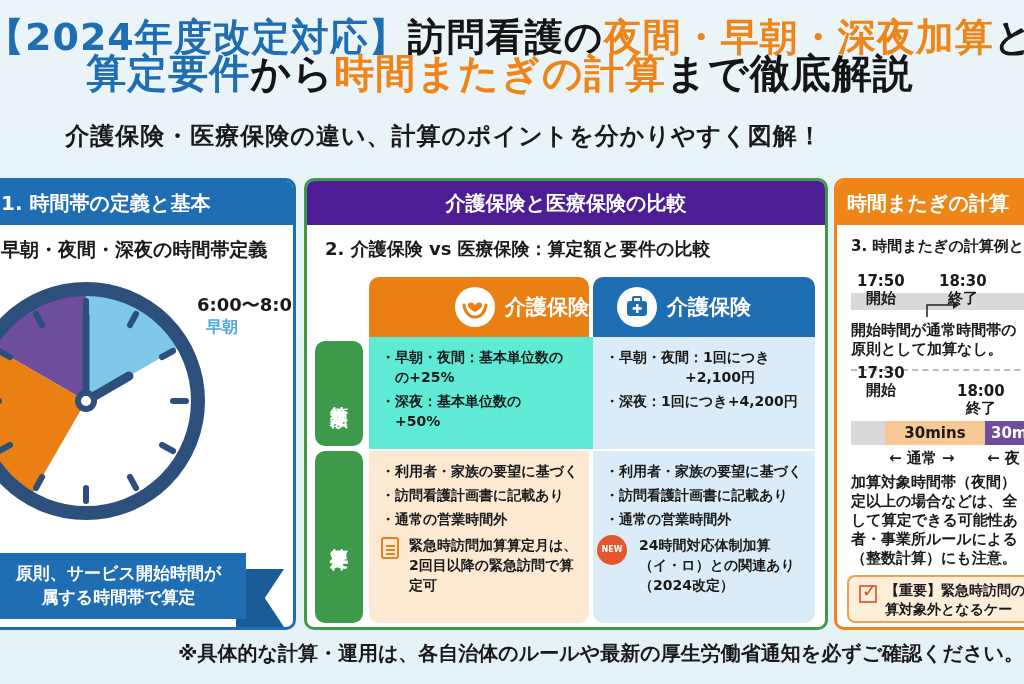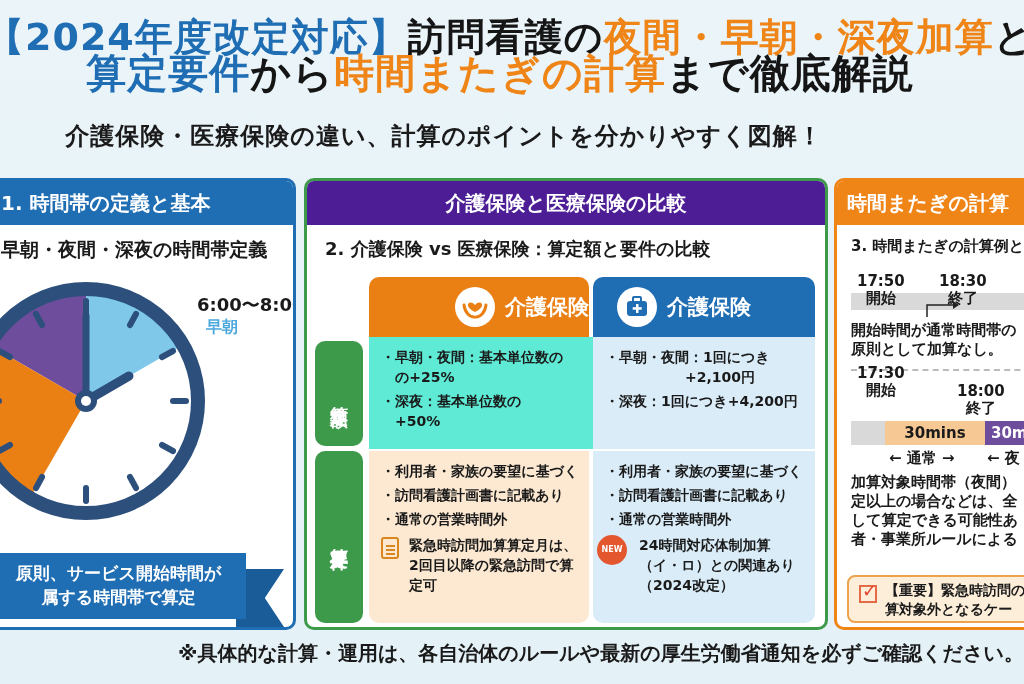--- a/index.html
+++ b/index.html
@@ -256,20 +256,21 @@
   </div>
   <div class="seg" style="left:14px; top:240px; width:34px; background:#d9d9d9;"></div>
   <div class="seg" style="left:48px; top:240px; width:100px; background:#f6c894;">30mins</div>
   <div class="seg" style="left:148px; top:240px; width:70px; background:#6e4d9c; color:#fff; justify-content:flex-start; padding-left:6px;">30m</div>
   <div class="rp-text" style="top:268px; left:52px;">← 通常 →</div>
   <div class="rp-text" style="top:268px; left:150px;">← 夜</div>
   <div class="rp-text" style="top:292px;">加算対象時間帯（夜間）</div>
   <div class="rp-text" style="top:330px;">して算定できる可能性あ</div>
   <div class="rp-text" style="top:311px;">定以上の場合などは、全</div>
   <div class="rp-text" style="top:349px;">者・事業所ルールによる</div>
+  <div class="rp-text" style="top:368px;">（整数計算）にも注意。</div>
 
   <div class="warn-box">
     <span class="check"></span>
     <div>【重要】緊急時訪問の</div>
     <div>算対象外となるケー</div>
   </div>
 </div>
 
 <div class="footer">※具体的な計算・運用は、各自治体のルールや最新の厚生労働省通知を必ずご確認ください。</div>
 

